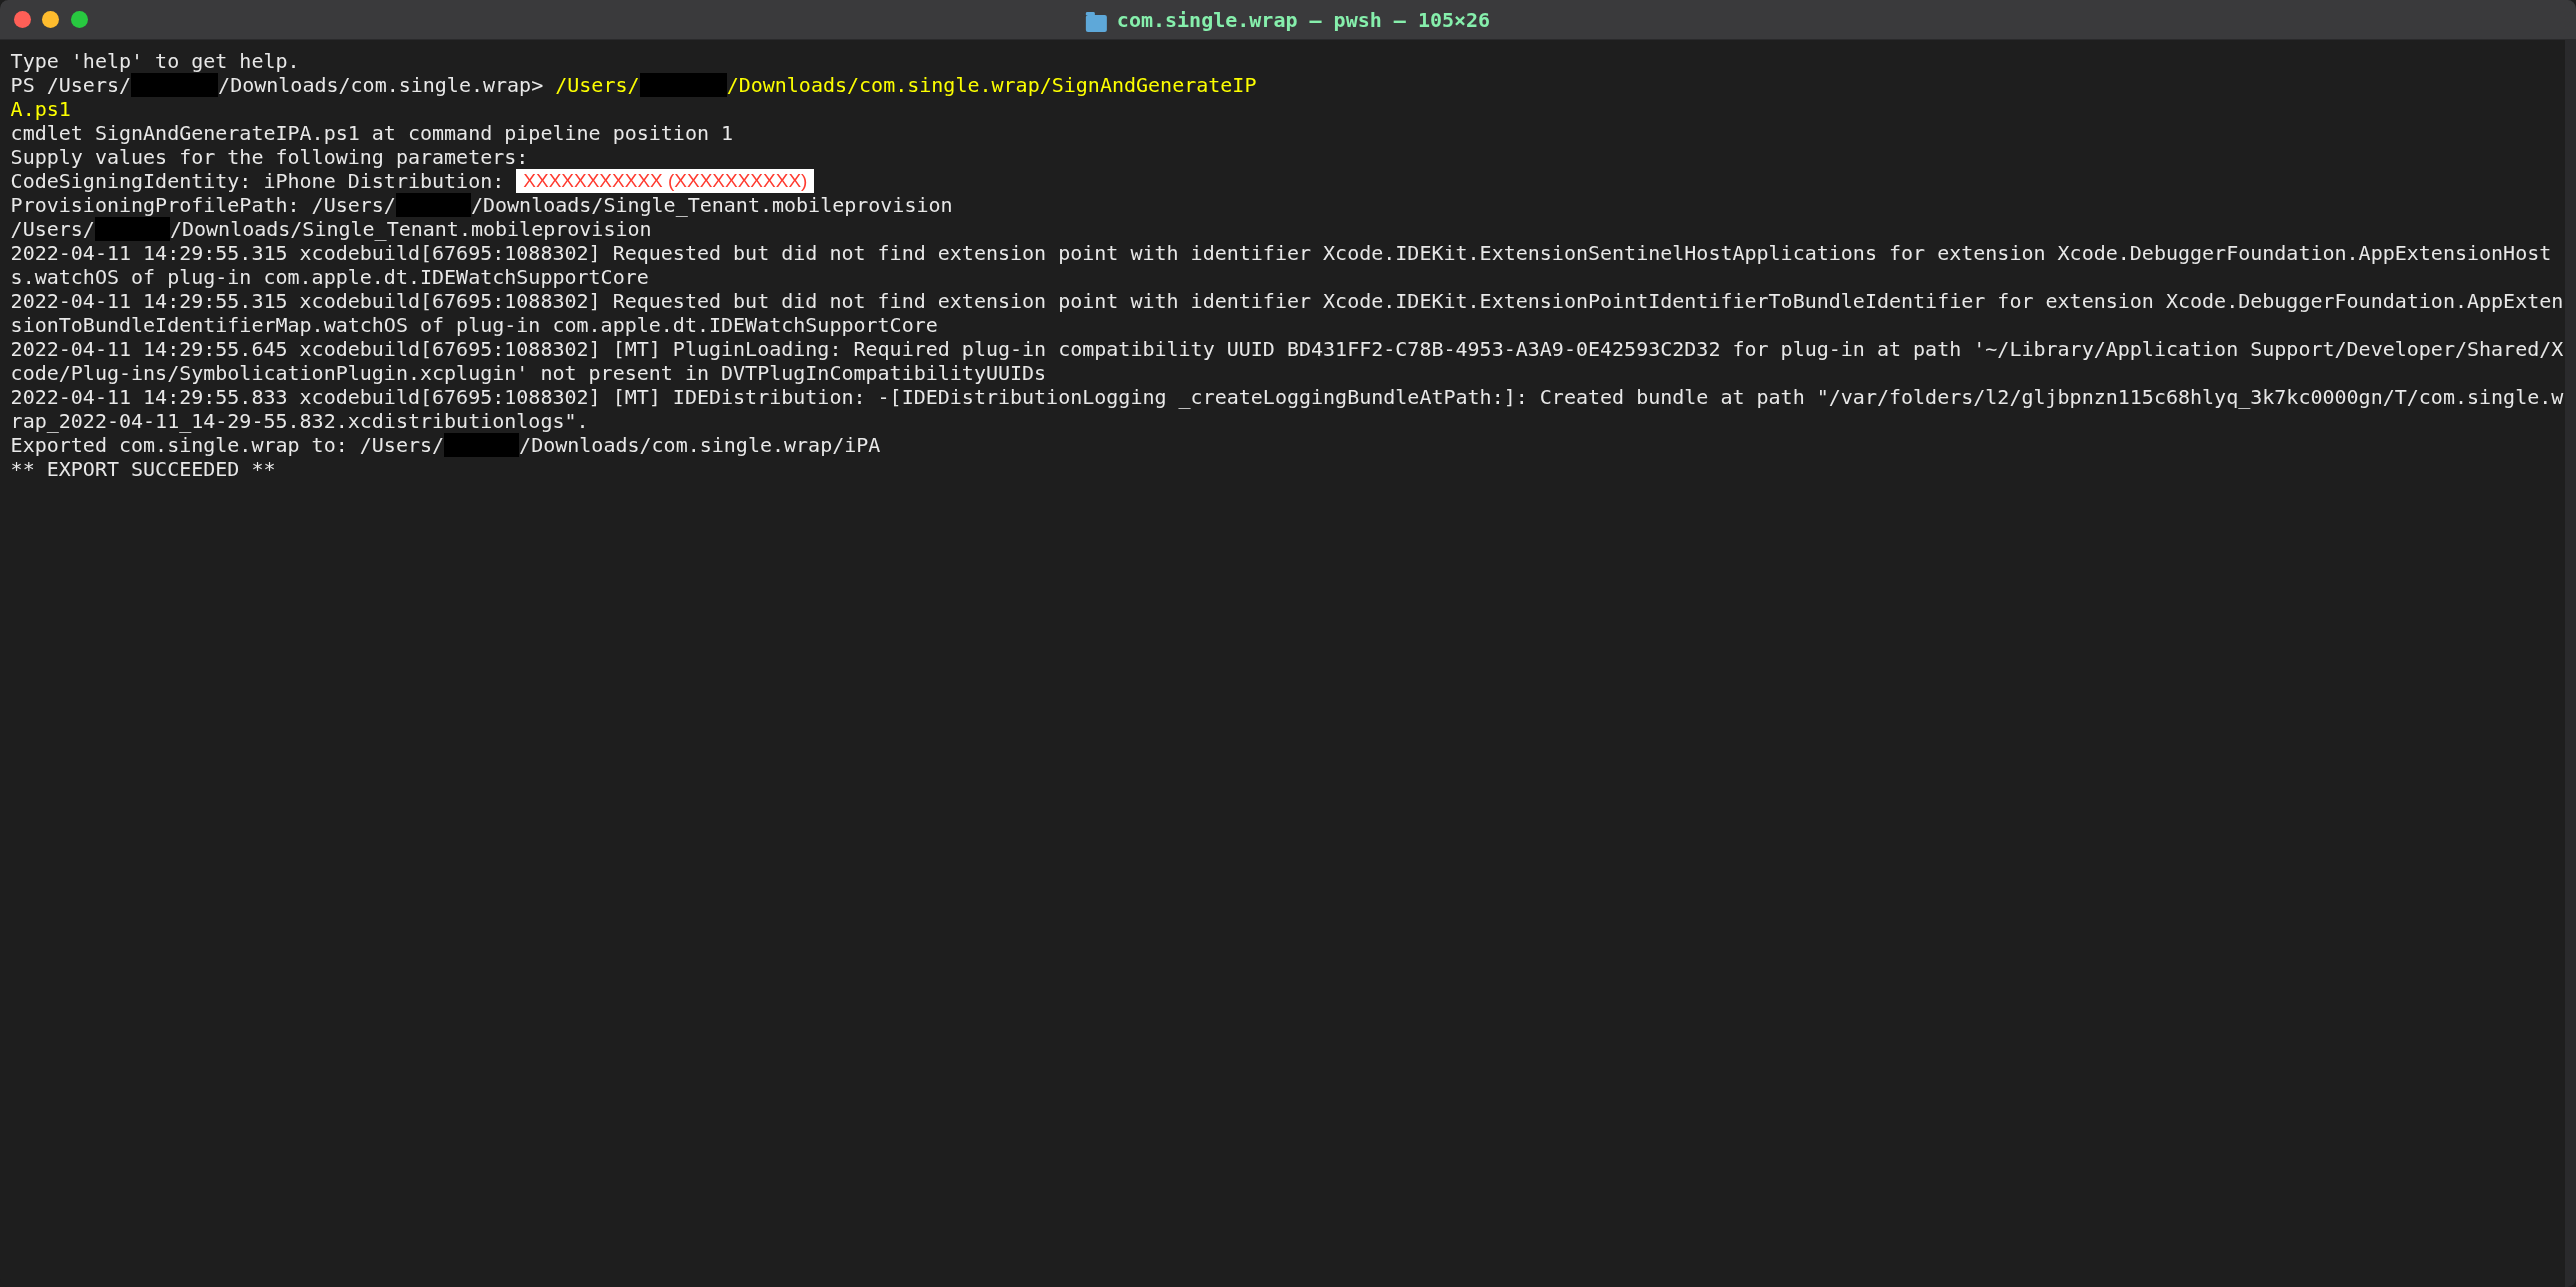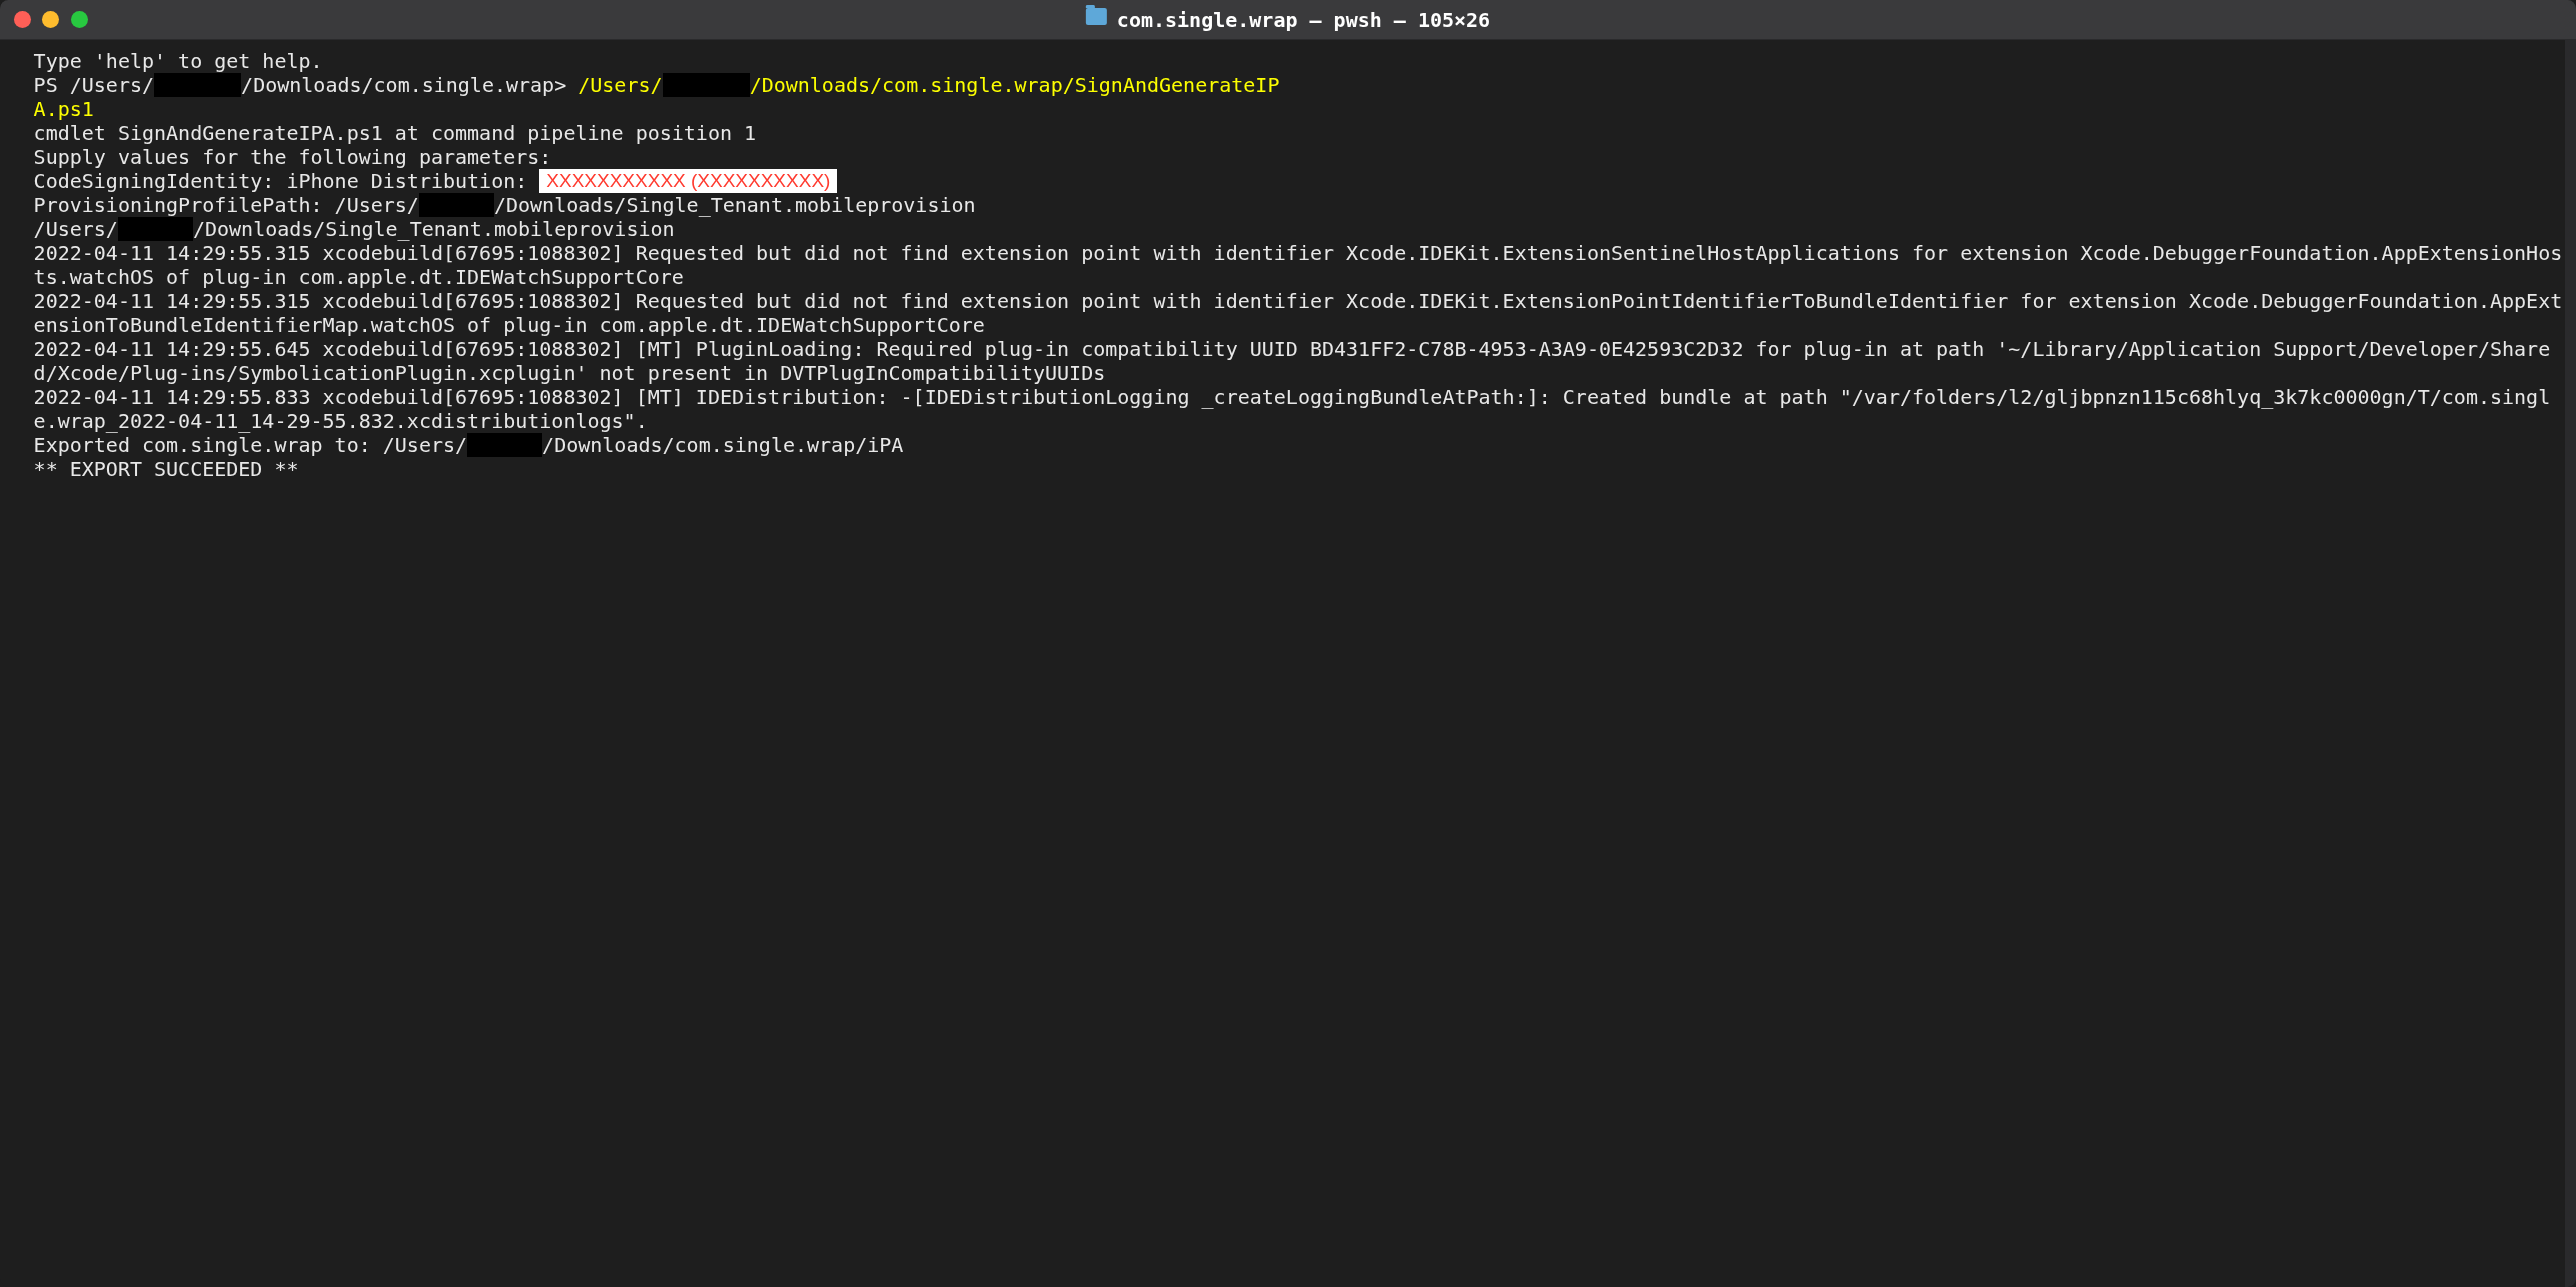--- a/index.html
+++ b/index.html
@@ -43,23 +43,23 @@
       border-radius: 50%;
     }
     .traffic-light.close { background: #ff5f57; }
     .traffic-light.minimize { background: #febc2e; }
     .traffic-light.maximize { background: #28c840; }
     .title-center {
       position: absolute;
       left: 50%;
       transform: translateX(-50%);
       display: flex;
-      align-items: flex-start;
+      align-items: flex-end;
       gap: 10px;
-      color: #ffffff;
+      color: #86efac;
       font-weight: 600;
     }
     .folder-icon {
       width: 21px;
       height: 17px;
       background: #5ea8d9;
       border-radius: 2.1px;
       position: relative;
     }
     .folder-icon::before {
@@ -72,21 +72,20 @@
       background: #5ea8d9;
       border-radius: 1.4px 1.4px 0 0;
     }
     .terminal-body {
       flex: 1;
       padding: 8.5px 10.6px;
       overflow-y: auto;
       white-space: pre-wrap;
       word-break: break-all;
       position: relative;
-      margin-left: 23px;
     }
     .scrollbar-track {
       position: absolute;
       right: 0;
       top: 0;
       bottom: 0;
       width: 11.3px;
       background: #2a2a2c;
     }
     .yellow { color: #fdff00; }

